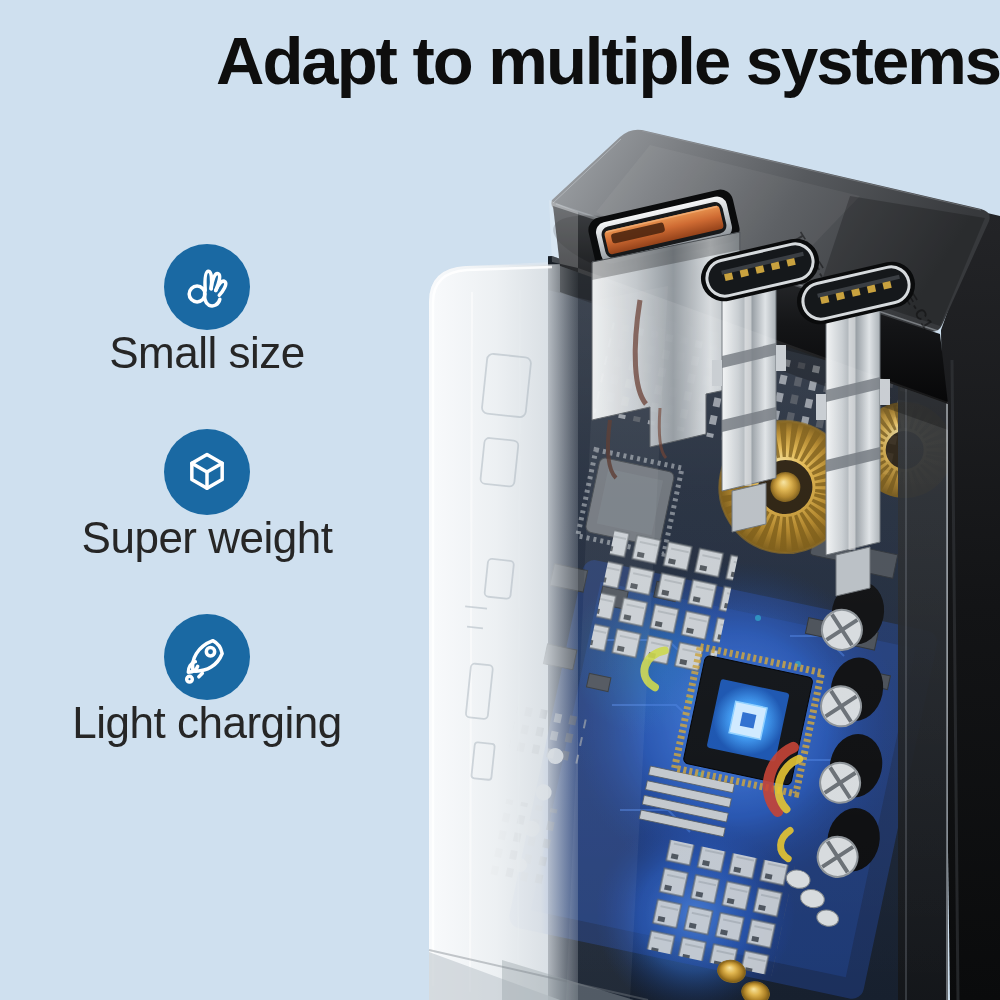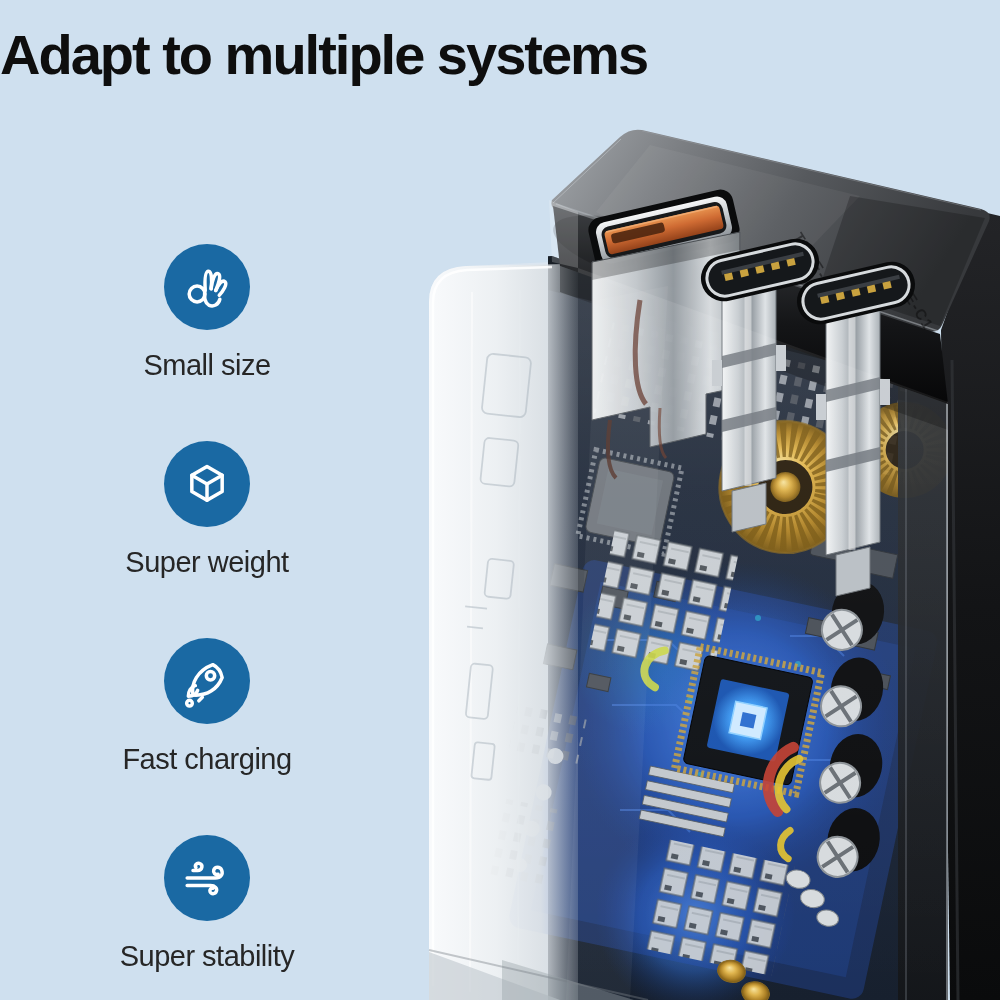--- a/index.html
+++ b/index.html
@@ -1,30 +1,30 @@
 <!DOCTYPE html>
 <html style="--background: #cfe0ef; --title-text: #0e0e0e; --label-text: #262626; --icon-circle: #1a69a3; --usb-a-accent: #cf6b33; --pcb-glow: #3f9af2; --coil-gold: #d9a940; --cap-dark: #2e3033;"><head>
 <meta charset="utf-8">
 <style>
   html,body{margin:0;padding:0;}
   .page{position:relative;width:1000px;height:1000px;overflow:hidden;
         background:var(--background,#cfe0ef);
         font-family:"Liberation Sans", sans-serif;}
-  .title{position:absolute;top:22px;left:0;right:0;margin:0;text-align:left;
-         font-size:56px;font-weight:700;letter-spacing:-2px;
+  .title{position:absolute;top:22px;left:0;right:0;margin:0;text-align:right;
+         font-size:67px;font-weight:700;letter-spacing:-2px;
          color:var(--title-text,#0e0e0e);}
   .features{position:absolute;left:97px;top:244px;width:220px;
             display:flex;flex-direction:column;gap:59px;align-items:center;}
   .feature{display:flex;flex-direction:column;align-items:center;}
   .icon-circle{width:86px;height:86px;border-radius:50%;
                background:var(--icon-circle,#1a69a3);
                display:flex;align-items:center;justify-content:center;}
   .icon-circle svg{width:56px;height:56px;}
   .icon-stroke{fill:none;stroke:#ffffff;stroke-width:3;stroke-linecap:round;stroke-linejoin:round;}
-  .feature-label{margin-top:18px;line-height:34px;font-size:29px;letter-spacing:-0.5px;
+  .feature-label{margin-top:6px;line-height:34px;font-size:44px;letter-spacing:-0.5px;
                  color:var(--label-text,#262626);white-space:nowrap;}
   .charger{position:absolute;left:0;top:0;width:1000px;height:1000px;}
   .engrave{font-family:"Liberation Sans",sans-serif;font-size:15px;font-weight:600;
            fill:#0b0b0c;opacity:.5;letter-spacing:1.5px;}
 </style>
 </head>
 <body>
 
 <div class="page">
 
@@ -395,30 +395,18 @@
         <svg viewBox="0 0 48 48">
           <g class="icon-stroke">
             <path d="M 12,36 C 10,26 16,15 29,10 C 33,12 36,16 37,21 C 33,31 24,37 12,36 Z"></path>
             <circle cx="27" cy="19.5" r="3.6"></circle>
             <path d="M 14,28 C 10,29 8,33 8,37 C 12,37 15,35 16,32"></path>
             <circle cx="9" cy="43" r="2.4"></circle>
             <path d="M 20,38 L 17,41"></path>
           </g>
         </svg>
       </div>
-      <div class="feature-label">Fast charging</div>
+      <div class="feature-label">Light charging</div>
     </div>
 
-    <div class="feature">
-      <div class="icon-circle">
-        <svg viewBox="0 0 48 48">
-          <g class="icon-stroke">
-            <path d="M 12,17.5 L 16,17.5 C 20,17.5 21,12.5 17.5,11.5 C 15,10.8 13.2,13 14.5,15"></path>
-            <path d="M 7,24 L 31,24 C 36,24 38,20.5 36.5,17 C 35.2,14 30.8,14 29.8,17 C 29,19.5 31,21.5 33.5,20.8"></path>
-            <path d="M 7,30.5 L 27,30.5 C 31,30.5 33,33 32,35.5 C 31,38 27.5,38 26.6,35.7 C 26,34 27.3,32.6 29,32.8"></path>
-          </g>
-        </svg>
-      </div>
-      <div class="feature-label">Super stability</div>
-    </div>
 
   </div>
 </div>
 
 </body></html>

